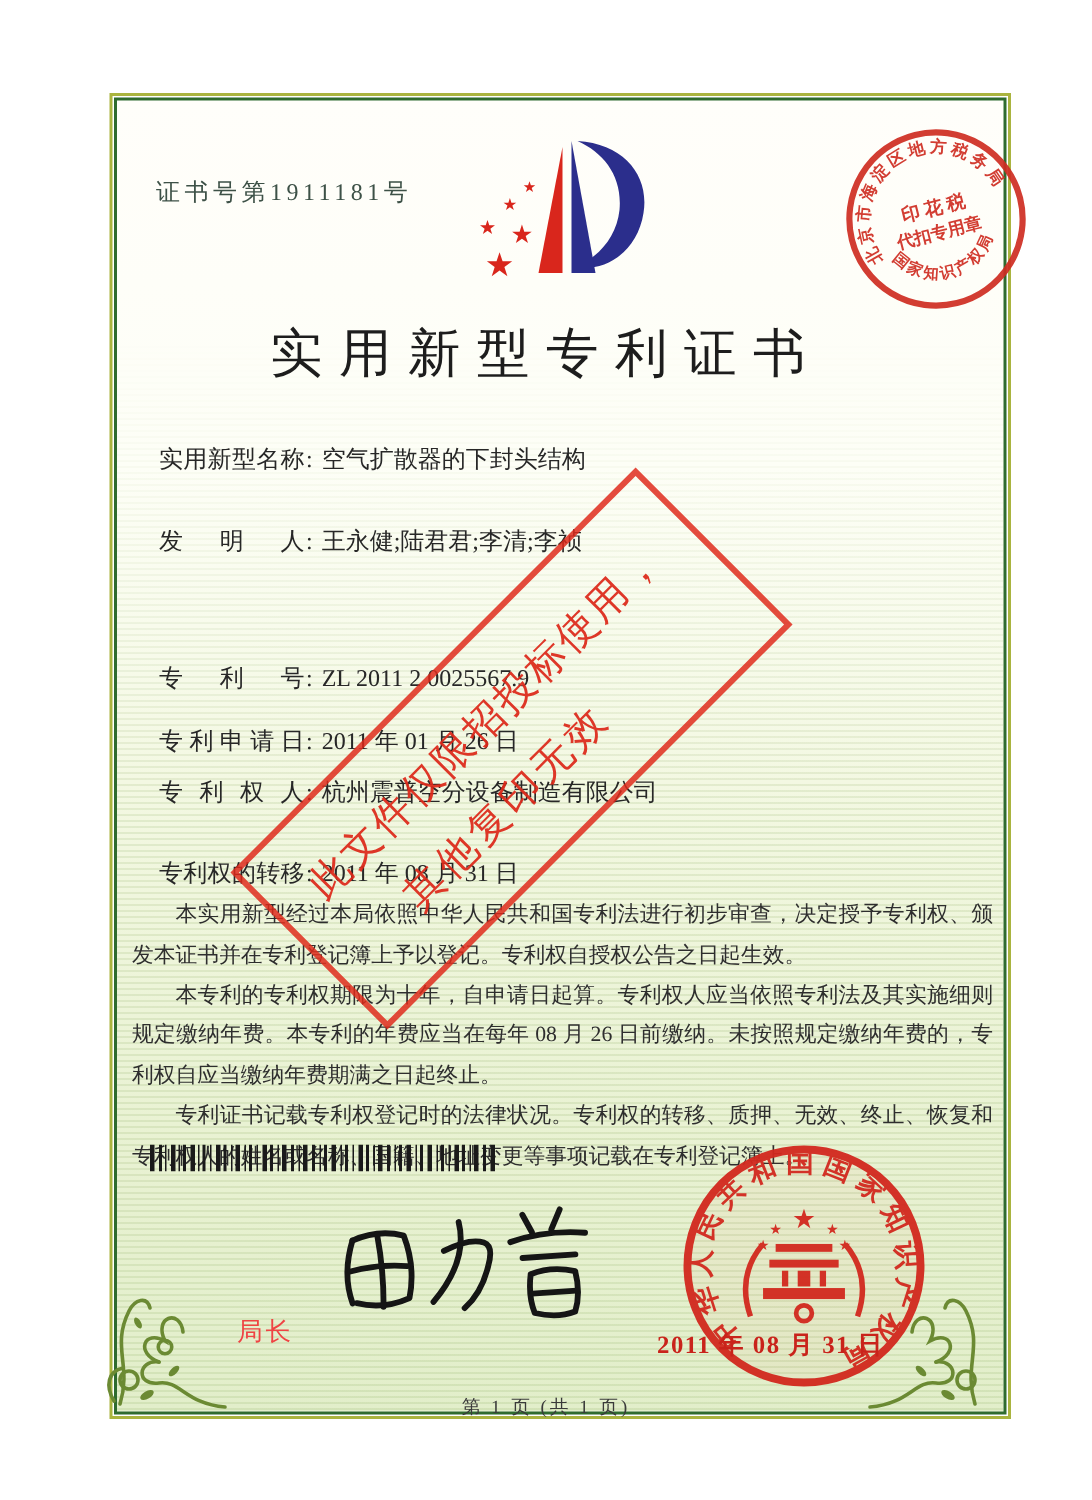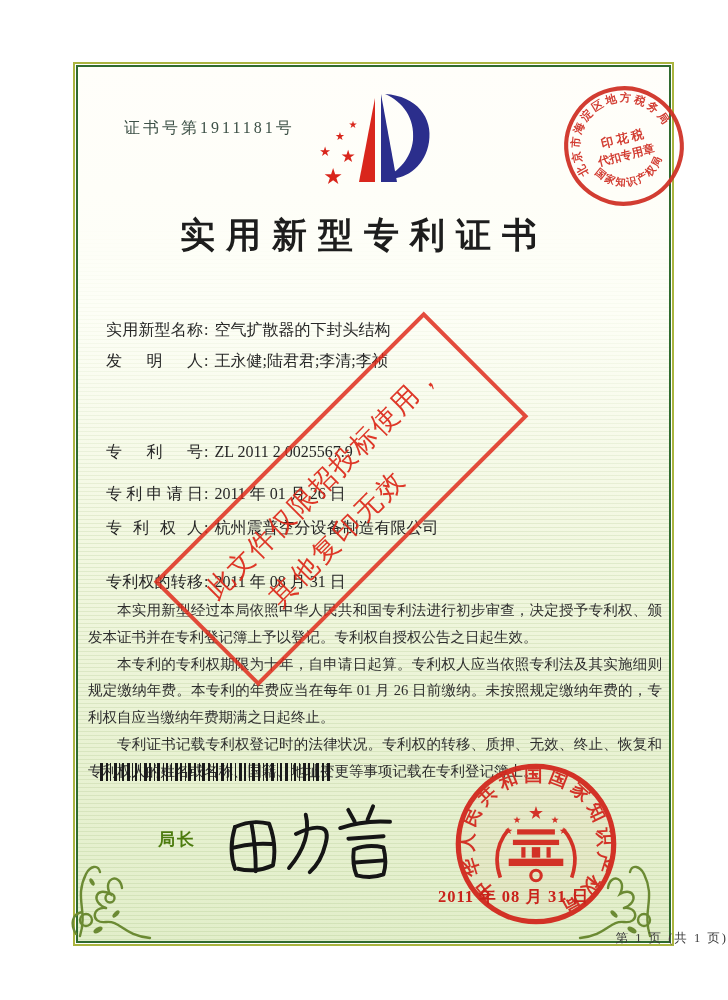--- a/index.html
+++ b/index.html
@@ -20,43 +20,43 @@
   .wave-texture{
     position:absolute;inset:0;
     background:repeating-linear-gradient(180deg,rgba(110,150,60,.13) 0 1px,transparent 1px 4px);
     -webkit-mask-image:linear-gradient(180deg,transparent 0%,transparent 18%,#000 55%,#000 100%);
     mask-image:linear-gradient(180deg,transparent 0%,transparent 18%,#000 55%,#000 100%);
   }
   .flourish{position:absolute;z-index:1;}
   
   .cert-number{
     position:absolute;left:104px;top:118px;z-index:2;
-    font-size:16px;letter-spacing:3px;color:#3d5147;margin-left:20px;
+    font-size:16px;letter-spacing:3px;color:#3d5147;
   }
   .title{
     position:absolute;left:0;top:212px;width:100%;text-align:center;z-index:2;
-    font-size:35px;font-weight:bold;letter-spacing:11px;color:#1d1d1d;
+    font-size:35px;font-weight:normal;letter-spacing:11px;color:#1d1d1d;
   }
   .fields{position:absolute;left:106px;top:0;z-index:2;width:480px;}
   .frow{position:absolute;left:0;font-size:16px;color:#272727;white-space:nowrap;}
   .flabel{display:inline-block;width:97px;text-align:justify;text-align-last:justify;}
   .colon{display:inline-block;margin:0 6px 0 1px;}
   .paras{
     position:absolute;left:88px;top:597px;width:574px;z-index:2;
     font-size:14.5px;line-height:1.85;color:#2e2e2e;text-align:justify;
   }
   .paras p{margin:0;text-indent:2em;}
   .barcode{position:absolute;left:100px;top:763px;z-index:2;}
   .commissioner{
-    position:absolute;left:158px;top:828px;z-index:2;
-    font-size:17px;letter-spacing:2px;color:#4d7c0f;font-weight:bold;
+    position:absolute;left:158px;top:876px;z-index:2;
+    font-size:17px;letter-spacing:2px;color:#ef4444;
   }
   .signature{position:absolute;left:218px;top:798px;z-index:2;}
   .page-footer{
-    position:absolute;left:0;top:930px;width:100%;text-align:right;z-index:2;
+    position:absolute;left:0;top:930px;width:100%;text-align:center;z-index:2;
     font-size:12.5px;letter-spacing:2px;color:#3a3a3a;
   }
   
   .tax-stamp{position:absolute;left:558px;top:80px;z-index:3;transform:rotate(-14deg);opacity:.92;}
   .office-seal{position:absolute;left:452px;top:760px;z-index:3;opacity:.95;}
   .seal-date{
     position:absolute;left:438px;top:886px;z-index:4;
     font-size:16.5px;letter-spacing:1px;color:#c9231b;font-weight:bold;white-space:nowrap;
   }
   .bid-stamp{
@@ -137,21 +137,21 @@
     </defs>
     <text class="tax-ring-top"><textPath href="#taxTop" startOffset="62">北京市海淀区地方税务局</textPath></text>
     <text class="tax-ring-bottom"><textPath href="#taxBottom" startOffset="24">国家知识产权局</textPath></text>
     <text class="tax-center" x="80" y="76" text-anchor="middle" font-size="15">印 花 税</text>
     <text class="tax-center" x="80" y="96" text-anchor="middle" font-size="14">代扣专用章</text>
   </svg>
 
   <div class="title">实用新型专利证书</div>
 
   <div class="fields">
-    <div class="frow" style="top:320px">
+    <div class="frow" style="top:296px">
       <span class="flabel">实用新型名称</span><span class="colon">:</span><span class="fvalue">空气扩散器的下封头结构</span>
     </div>
     <div class="frow" style="top:351px">
       <span class="flabel">发明人</span><span class="colon">:</span><span class="fvalue">王永健;陆君君;李清;李祯</span>
     </div>
     <div class="frow" style="top:442px">
       <span class="flabel">专利号</span><span class="colon">:</span><span class="fvalue">ZL 2011 2 0025567.9</span>
     </div>
     <div class="frow" style="top:484px">
       <span class="flabel">专利申请日</span><span class="colon">:</span><span class="fvalue">2011 年 01 月 26 日</span>
@@ -159,21 +159,21 @@
     <div class="frow" style="top:518px">
       <span class="flabel">专利权人</span><span class="colon">:</span><span class="fvalue">杭州震普空分设备制造有限公司</span>
     </div>
     <div class="frow" style="top:572px">
       <span class="flabel">专利权的转移</span><span class="colon">:</span><span class="fvalue">2011 年 08 月 31 日</span>
     </div>
   </div>
 
   <div class="paras">
     <p>本实用新型经过本局依照中华人民共和国专利法进行初步审查，决定授予专利权、颁发本证书并在专利登记簿上予以登记。专利权自授权公告之日起生效。</p>
-    <p>本专利的专利权期限为十年，自申请日起算。专利权人应当依照专利法及其实施细则规定缴纳年费。本专利的年费应当在每年 01 月 26 日前缴纳。未按照规定缴纳年费的，专利权自应当缴纳年费期满之日起终止。</p>
+    <p>本专利的专利权期限为十年，自申请日起算。专利权人应当依照专利法及其实施细则规定缴纳年费。本专利的年费应当在每年 08 月 26 日前缴纳。未按照规定缴纳年费的，专利权自应当缴纳年费期满之日起终止。</p>
     <p>专利证书记载专利权登记时的法律状况。专利权的转移、质押、无效、终止、恢复和专利权人的姓名或名称、国籍、地址变更等事项记载在专利登记簿上。</p>
   </div>
 
   <svg class="barcode" width="232" height="18" viewBox="0 0 232 18">
     <g fill="#1a1a1a">
       <rect x="0" width="3" height="18"></rect>
         <rect x="6" width="2" height="18"></rect>
         <rect x="10" width="1" height="18"></rect>
       <rect x="14" width="3" height="18"></rect>
         <rect x="19" width="1" height="18"></rect>

